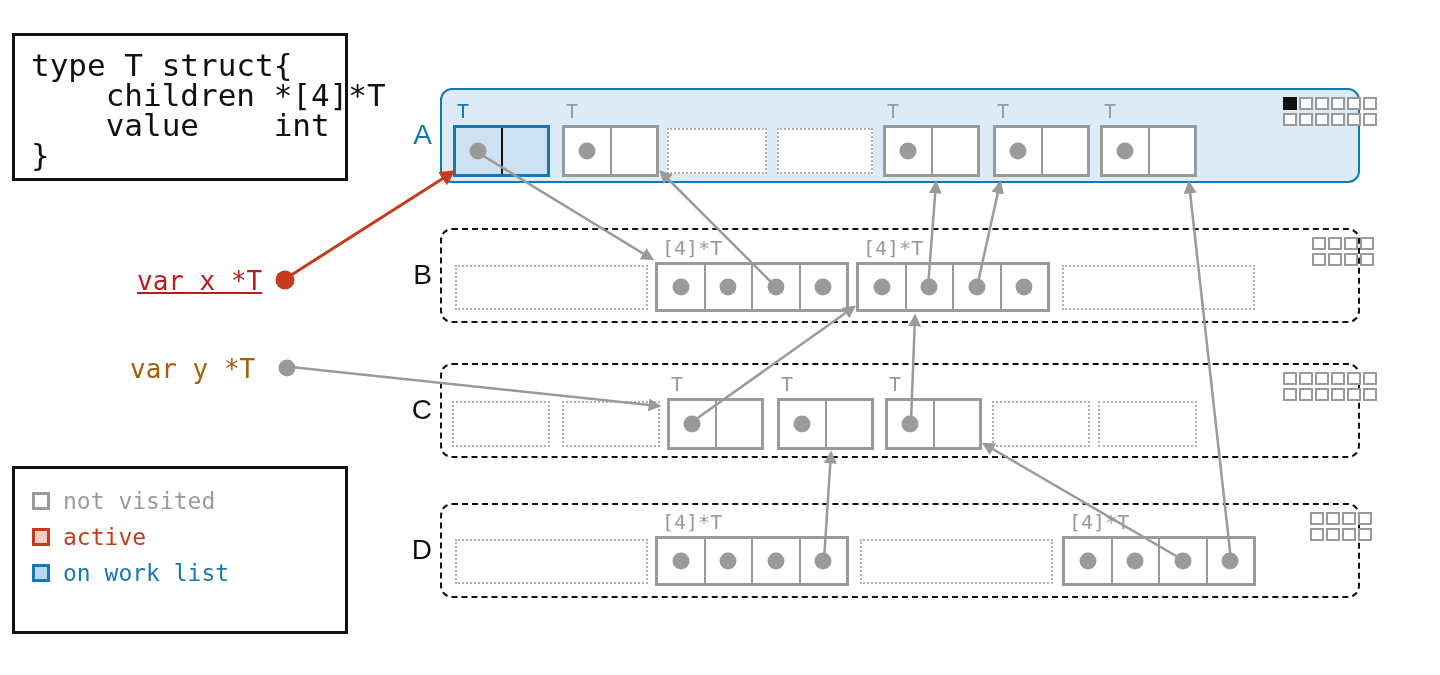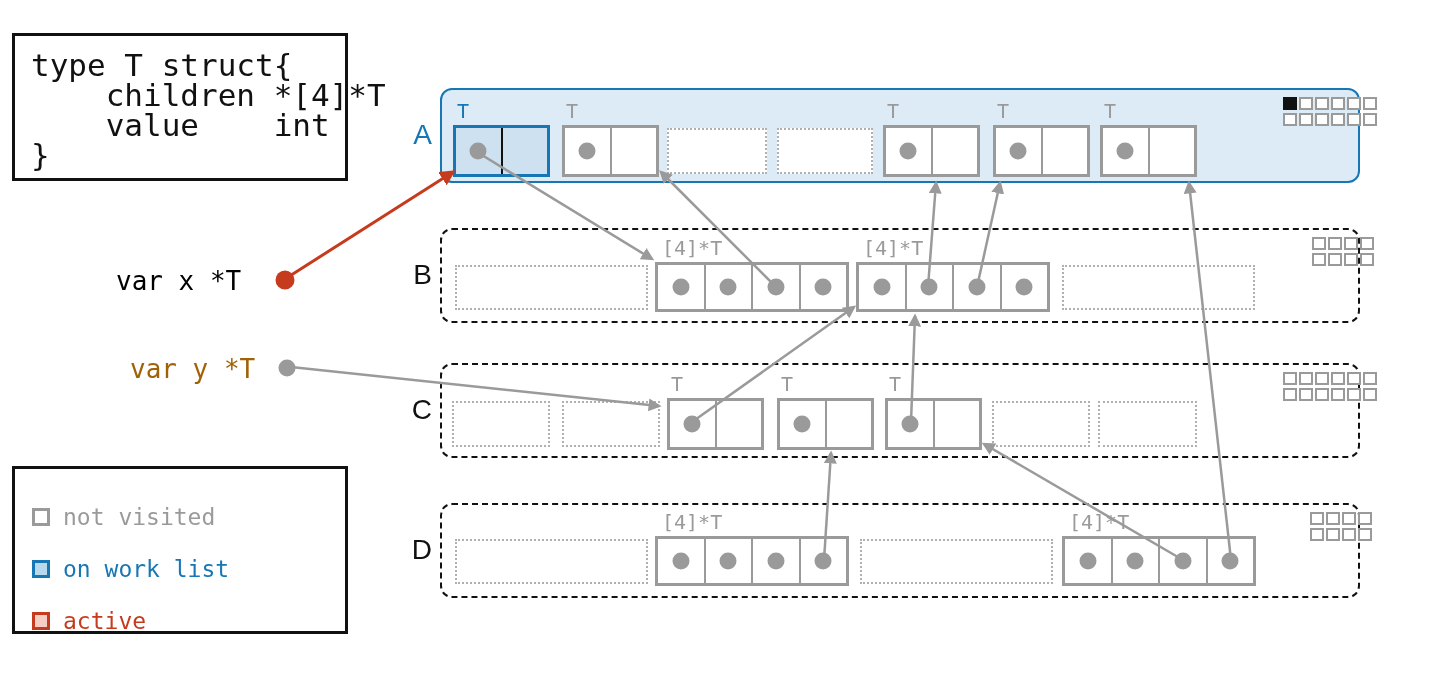--- a/index.html
+++ b/index.html
@@ -5,21 +5,21 @@
   html,body { margin:0; padding:0; background:#ffffff; }
   #stage {
     position:relative; width:1440px; height:675px; overflow:hidden;
     background:#ffffff; font-family:"DejaVu Sans Mono","Liberation Mono",monospace;
   }
   .blackbox { position:absolute; border:3px solid #111111; background:#ffffff; box-sizing:border-box; }
   .code-pre { margin:0; padding:14px 16px; font-size:31px; line-height:30px; color:#111111;
               font-family:"DejaVu Sans Mono","Liberation Mono",monospace; }
   .var-label { position:absolute; font-size:26px; white-space:pre; }
   .legend-list { position:absolute; left:0; top:14px; right:0; }
-  .legend-item { display:flex; align-items:center; height:36px; padding-left:17px; font-size:23px;margin-top:16px; }
+  .legend-item { display:flex; align-items:center; height:36px; padding-left:17px; font-size:23px; }
   .swatch { width:12px; height:12px; border-width:3px; border-style:solid; margin-right:13px; flex:0 0 auto; }
   .mspan { position:absolute; box-sizing:border-box; border-radius:12px; }
   .span-label { position:absolute; width:34px; text-align:right; font-size:28px;
                 font-family:"Liberation Sans",sans-serif; }
   .t2 { position:absolute; box-sizing:border-box; border:3px solid #9a9a9a; display:flex; }
   .t2 .cell { flex:1; position:relative; }
   .t2 .cell.first { border-right:2px solid #9a9a9a; }
   .t2.worklist { border-color:#1777b5; background:#cde1f1; }
   .t2.worklist .cell.first { border-right-color:#111111; }
   .t2.visited { background:#ffffff; }
@@ -41,37 +41,37 @@
 
 <div id="stage">
   <div class="blackbox" id="code-box" style="left:12px; top:33px; width:336px; height:148px;">
       <pre class="code-pre">type T struct{
     children *[4]*T
     value    int
 }</pre>
     </div>
 
   <div id="var-layer">
-      <div class="var-label" style="left: 116px; top: 266px; color: #000000;">var x *T</div>
+      <div class="var-label" style="left: 137px; top: 266px; color: #b91c1c; text-decoration: underline;">var x *T</div>
       <div class="var-label" style="left: 130px; top: 354px; color: #a16207;">var y *T</div>
     </div>
 
   <div class="blackbox" id="legend-box" style="left:12px; top:466px; width:336px; height:168px;">
     <div class="legend-list" id="legend-list">
         <div class="legend-item">
           <span class="swatch" style="border-color: rgb(154, 154, 154); background: rgb(255, 255, 255);"></span>
           <span style="color: rgb(154, 154, 154);">not visited</span>
         </div>
         <div class="legend-item">
+          <span class="swatch" style="border-color: rgb(198, 59, 29); background: rgb(245, 207, 196);"></span>
+          <span style="color: rgb(198, 59, 29);">active</span>
+        </div>
+        <div class="legend-item">
           <span class="swatch" style="border-color: rgb(23, 119, 181); background: rgb(184, 216, 238);"></span>
           <span style="color: rgb(23, 119, 181);">on work list</span>
-        </div>
-        <div class="legend-item">
-          <span class="swatch" style="border-color: rgb(198, 59, 29); background: rgb(245, 207, 196);"></span>
-          <span style="color: rgb(198, 59, 29);">active</span>
         </div>
       </div>
   </div>
 
   <div id="span-layer">
       <div class="mspan" style="left: 440px; top: 88px; width: 920px; height: 95px; border: 2px solid rgb(23, 119, 181); background: rgb(221, 235, 247);"></div>
       <div class="span-label" style="left: 398px; top: 118.5px; color: rgb(23, 119, 181);">A</div>
       <div class="bitmap" style="left: 1283px; top: 97px;">
         <div class="brow">
           <span class="bcell filled"></span>

